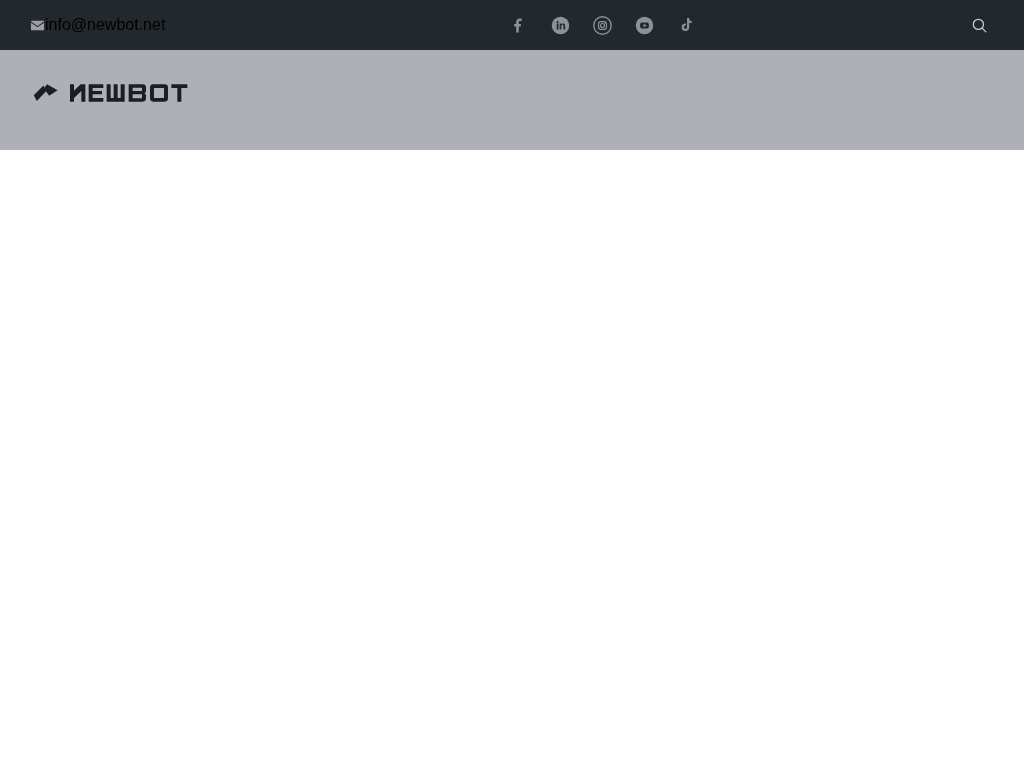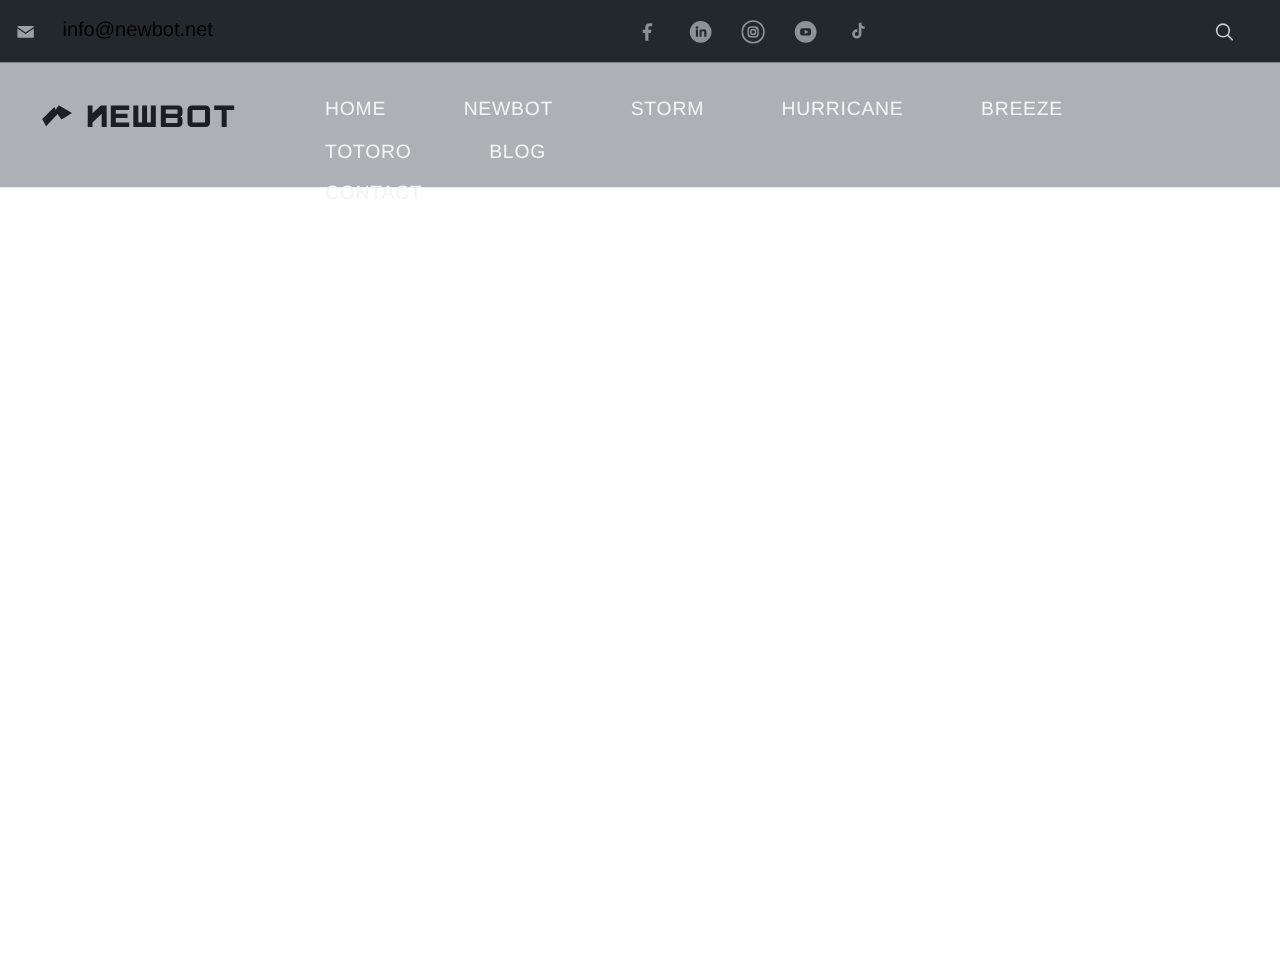--- a/index.html
+++ b/index.html
@@ -18,22 +18,22 @@
     width: 100%;
     height: 50px;
     background: #23282c;
     display: flex;
     align-items: center;
   }
 
   .topbar-left {
     display: flex;
     align-items: center;
-    gap: 22px;
-    padding-left: 13px;
+    gap: 0;
+    padding-left: 30px;
     flex: 0 0 auto;
   }
 
   .envelope-icon {
     display: inline-flex;
     width: 15px;
     height: 15px;
     align-items: center;
     justify-content: center;
     color: #9aa0a6;
@@ -222,27 +222,16 @@
 
         <path d="M88 2 h21 a5 5 0 0 1 5 5 v5 a3.5 3.5 0 0 1 -2.5 3.3 a3.5 3.5 0 0 1 2.5 3.3 v4.4 a5 5 0 0 1 -5 5 h-21 z m6 5 v5 h14 v-5 z m0 10 v6 h14 v-6 z"></path>
 
         <path d="M120 7 a5 5 0 0 1 5 -5 h17 a5 5 0 0 1 5 5 v16 a5 5 0 0 1 -5 5 h-17 a5 5 0 0 1 -5 -5 z m6 0.5 v15 h15 v-15 z"></path>
 
         <path d="M152 2 h24 v5.5 h-9 v20.5 h-6 v-20.5 h-9 z"></path>
       </g>
     </svg>
   </a>
 
-  <nav class="nav">
-    <a href="#" class="nav-item">HOME</a>
-    <a href="#" class="nav-item">NEWBOT</a>
-    <a href="#" class="nav-item">STORM</a>
-    <a href="#" class="nav-item">HURRICANE</a>
-    <a href="#" class="nav-item">BREEZE</a>
-    <a href="#" class="nav-item">TOTORO</a>
-    <a href="#" class="nav-item">BLOG</a>
-    <span class="nav-break"></span>
-    <a href="#" class="nav-item">CONTACT</a>
-  </nav>
 
 </div>
 
 <div class="page-body"></div>
 
 </body></html>

